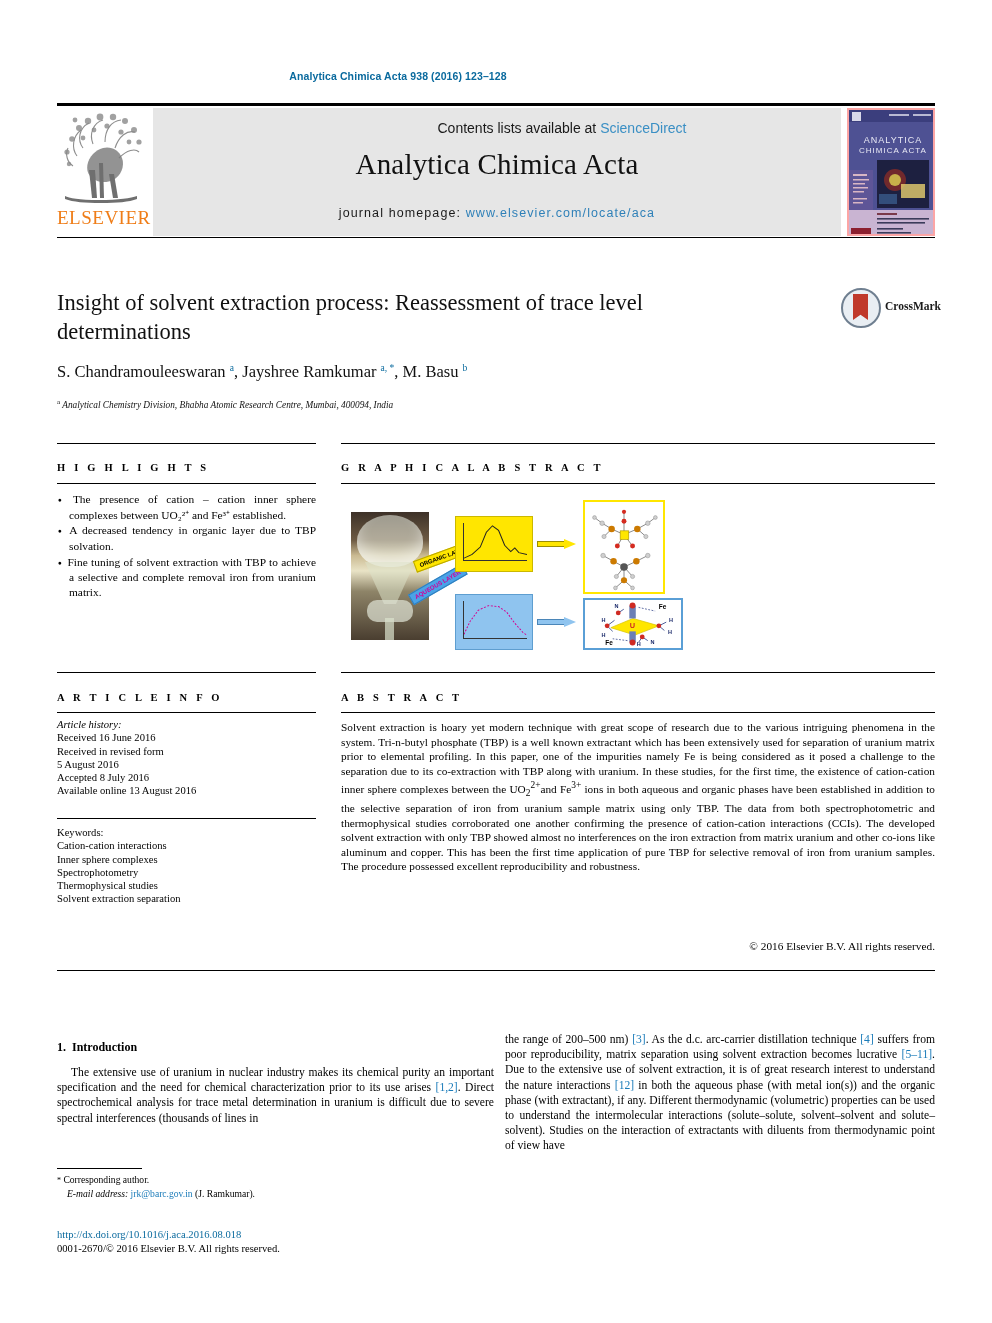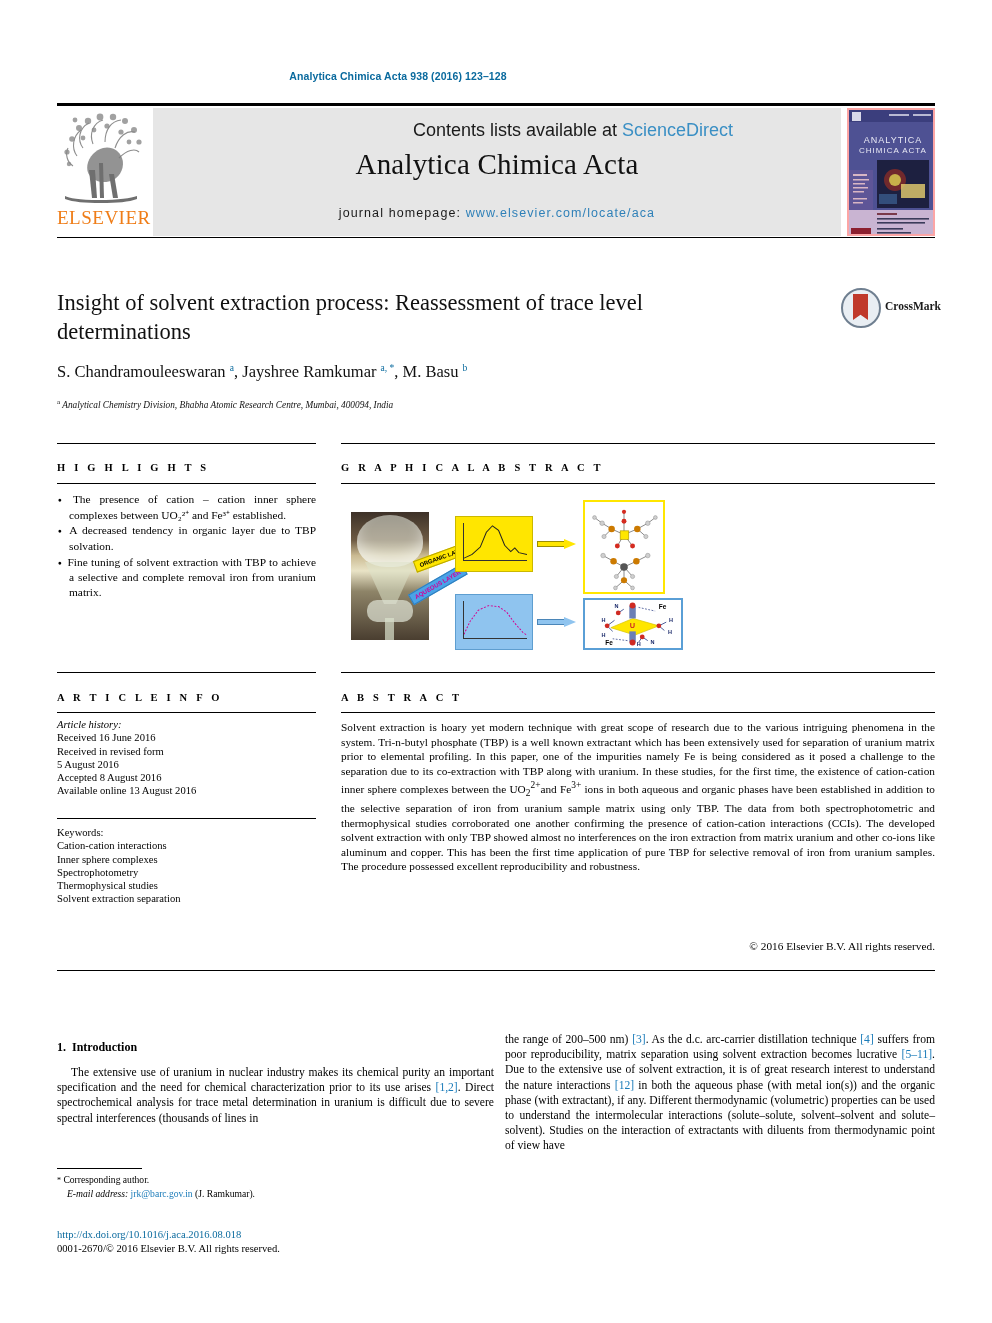--- a/index.html
+++ b/index.html
@@ -34,21 +34,21 @@
     font-family:"Liberation Serif", serif;font-size:19px;font-weight:normal;
     color:#ef7d18;letter-spacing:.5px;line-height:20px;
   }
 
   .hdr-center{
     position:absolute;left:96px;top:2px;width:688px;height:128px;
     background:#e6e6e6;
   }
   .sd-line{
     position:absolute;left:0;top:12px;width:818px;text-align:center;
-    font-family:"Liberation Sans", sans-serif;font-size:18px;color:#1a1a1a;padding-left:11px;
+    font-family:"Liberation Sans", sans-serif;font-size:14px;color:#1a1a1a;
   }
   .sd-line .sd{color:#3a8fc4;}
   .jtitle{
     position:absolute;left:0;top:40px;width:688px;text-align:center;
     font-family:"Liberation Serif", serif;font-size:29px;color:#111;letter-spacing:.2px;
   }
   .jhome{
     position:absolute;left:0;top:98px;width:688px;text-align:center;
     font-family:"Liberation Sans", sans-serif;font-size:12.5px;color:#1a1a1a;
     letter-spacing:1.1px;
@@ -484,21 +484,21 @@
   <div class="sec-head" style="position:absolute;left:341px;top:692px;">A B S T R A C T</div>
 
   <div class="rule-black" style="left:57px;top:712px;width:259px;"></div>
   <div class="rule-black" style="left:341px;top:712px;width:594px;"></div>
 
   <div class="ai-body">
     <div class="it">Article history:</div>
     <div>Received 16 June 2016</div>
     <div>Received in revised form</div>
     <div>5 August 2016</div>
-    <div>Accepted 8 August 2016</div>
+    <div>Accepted 8 July 2016</div>
     <div>Available online 13 August 2016</div>
   </div>
 
   <div class="rule-black" style="left:57px;top:818px;width:259px;"></div>
 
   <div class="ai-kw">
     <div class="it">Keywords:</div>
     <div>Cation-cation interactions</div>
     <div>Inner sphere complexes</div>
     <div>Spectrophotometry</div>

